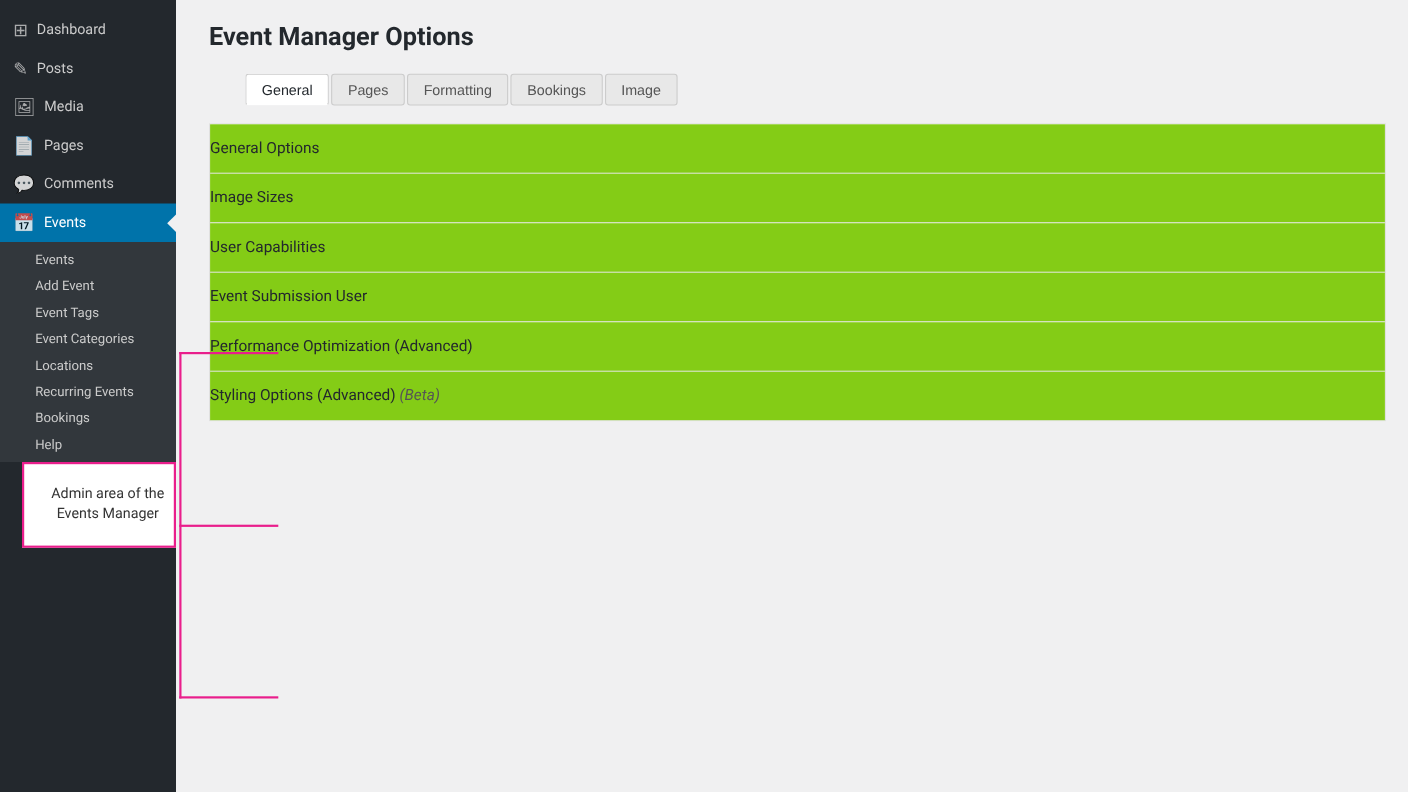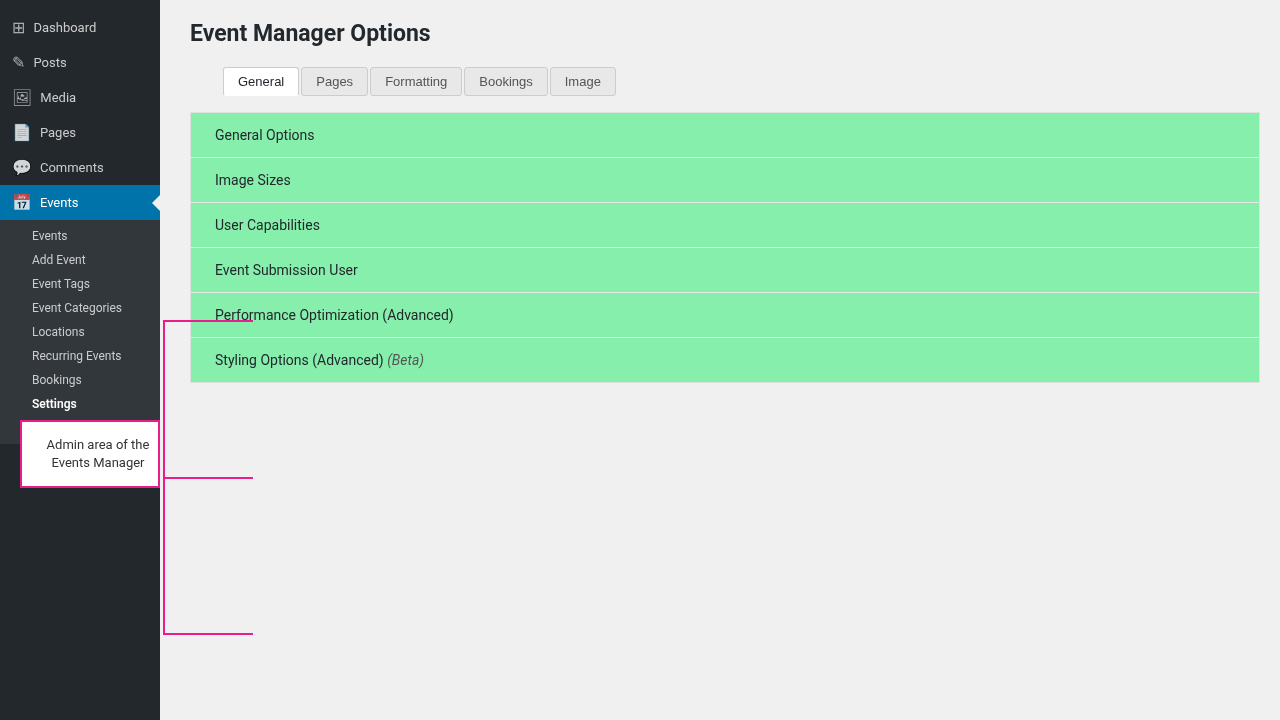--- a/index.html
+++ b/index.html
@@ -12,21 +12,21 @@
       display: flex;
       align-items: stretch;
     }
 
     
     .admin-annotation {
       position: absolute;
       left: 20px;
       top: 420px;
       width: 140px;
-      height: 68px;
+      height: 78px;
       border: 2.5px solid #e91e8c;
       background: white;
       display: flex;
       align-items: center;
       justify-content: center;
       text-align: center;
       font-size: 13px;
       color: #333;
       line-height: 1.4;
       z-index: 10;
@@ -165,25 +165,25 @@
       font-weight: 500;
     }
 
     
     .content-area {
       background: white;
       border: 1px solid #e0e0e0;
     }
 
     .section-row {
-      padding: 14px 24px;
+      padding: 14px 0;
       border-bottom: 1px solid #e8e8e8;
       font-size: 14px;
       color: #23282d;
-      background: #86efac;
+      background: #84cc16;
       cursor: pointer;
     }
     .section-row:last-child {
       border-bottom: none;
     }
     .section-row em {
       font-style: italic;
       color: #555;
       margin-top: 24px;
     }
@@ -235,21 +235,20 @@
           <span>Events</span>
         </div>
         <div class="sidebar-submenu">
           <a class="sidebar-submenu-item">Events</a>
           <a class="sidebar-submenu-item">Add Event</a>
           <a class="sidebar-submenu-item">Event Tags</a>
           <a class="sidebar-submenu-item">Event Categories</a>
           <a class="sidebar-submenu-item">Locations</a>
           <a class="sidebar-submenu-item">Recurring Events</a>
           <a class="sidebar-submenu-item">Bookings</a>
-          <a class="sidebar-submenu-item active">Settings</a>
           <a class="sidebar-submenu-item">Help</a>
         </div>
       </div>
   </div>
 
   <div class="main">
     <h1 class="page-title">Event Manager Options</h1>
 
     <div class="tabs" id="tabs-container">
         <button class="tab active">General</button>

